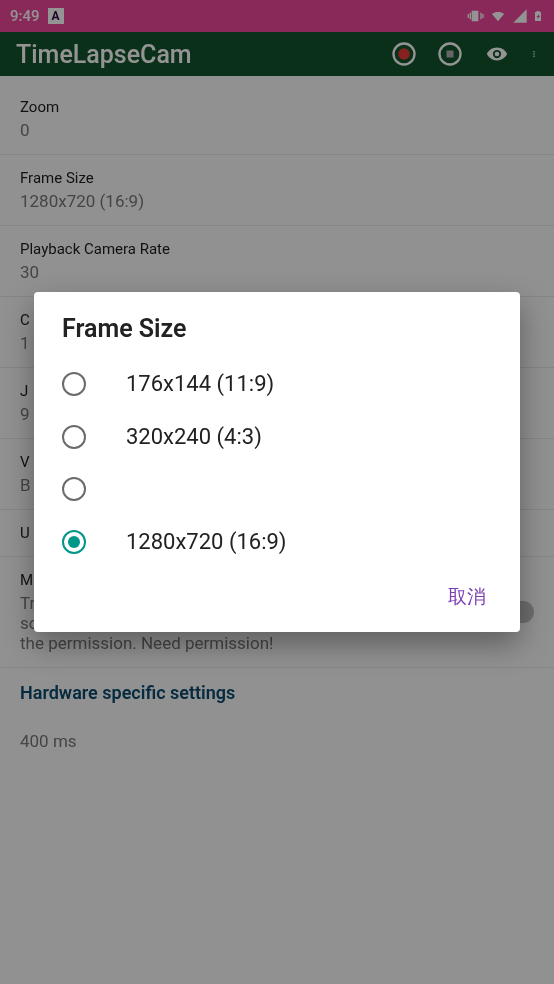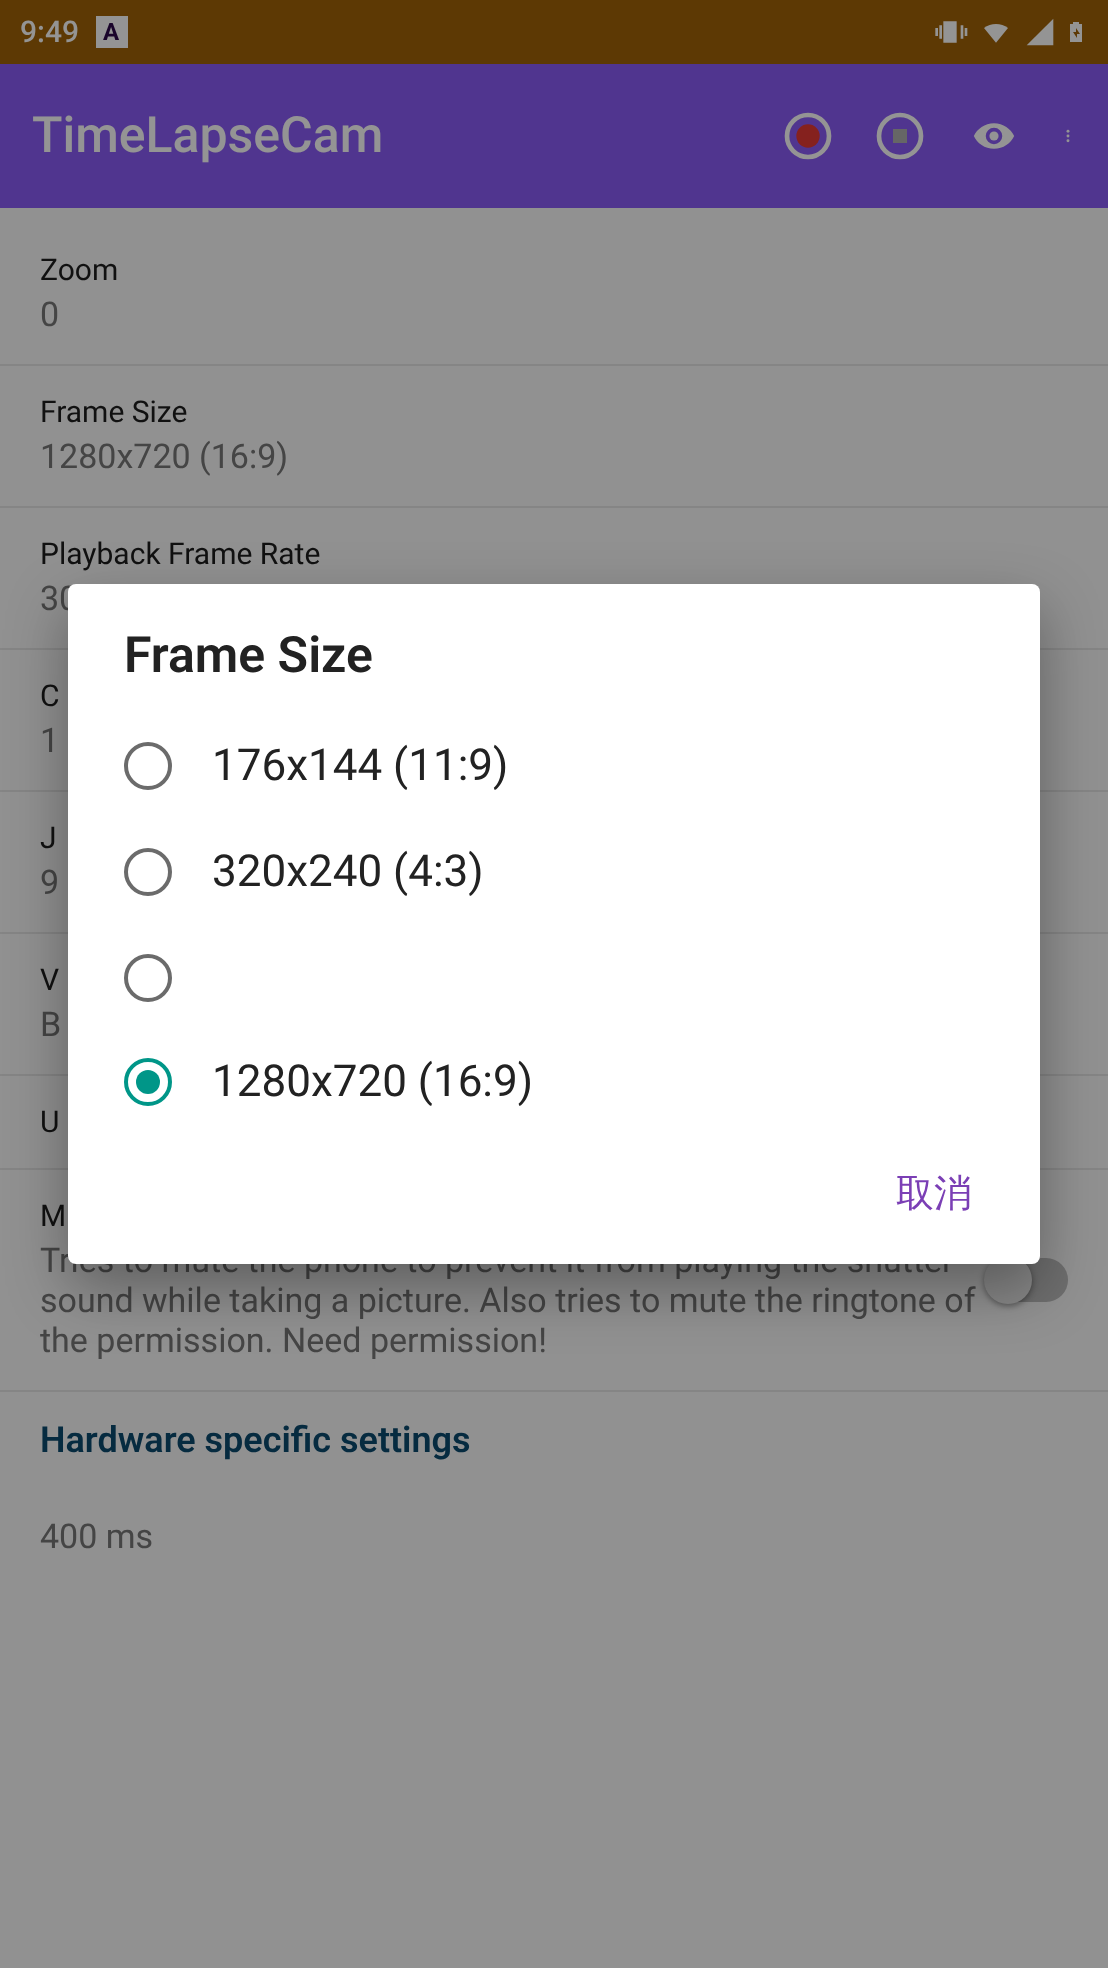--- a/index.html
+++ b/index.html
@@ -2,39 +2,39 @@
 <html><head>
 <meta charset="utf-8">
 <style>
   * { box-sizing: border-box; margin: 0; padding: 0; }
   html, body { width: 554px; height: 984px; overflow: hidden; font-family: Roboto, Arial, sans-serif; }
   body { background: #fafafa; position: relative; }
 
   
   .status-bar {
     height: 32px;
-    background: #a16207;
+    background: #ec4899;
     color: #fff;
     display: flex;
     align-items: center;
     padding: 0 10px;
     font-size: 15px;
     font-weight: 500;
   }
   .status-left { display: flex; align-items: center; gap: 8px; }
   .status-right { margin-left: auto; display: flex; align-items: center; gap: 4px; }
   .status-icon-a {
     width: 16px; height: 16px; background: #fff; color: #2d0a4a;
     font-size: 12px; font-weight: bold; display:flex;align-items:center;justify-content:center;
   }
 
   
   .app-bar {
-    height: 72px;
-    background: #8b5cf6;
+    height: 44px;
+    background: #14532d;
     display: flex;
     align-items: center;
     padding: 0 16px;
     gap: 18px;
   }
   .app-title {
     color: #fff;
     font-size: 25px;
     font-weight: 500;
     flex: 1;
@@ -77,23 +77,23 @@
     padding-bottom: 8px;
   }
   .dialog-title {
     font-size: 25px;
     font-weight: 600;
     color: #222;
     padding: 22px 28px 14px 28px;
   }
   .radio-item {
     display: flex;
-    align-items: flex-start;
+    align-items: center;
     padding: 14px 28px;
-    gap: 20px;
+    gap: 40px;
   }
   .radio {
     width: 24px; height: 24px;
     border: 2.4px solid #6b6b6b;
     border-radius: 50%;
     display:flex;align-items:center;justify-content:center;
     flex-shrink:0;
   }
   .radio.checked { border-color: #009688; }
   .radio.checked::after {
@@ -189,21 +189,21 @@
 <div class="settings">
   <div class="setting-item">
     <div class="setting-title">Zoom</div>
     <div class="setting-sub">0</div>
   </div>
   <div class="setting-item">
     <div class="setting-title">Frame Size</div>
     <div class="setting-sub">1280x720 (16:9)</div>
   </div>
   <div class="setting-item">
-    <div class="setting-title">Playback Frame Rate</div>
+    <div class="setting-title">Playback Camera Rate</div>
     <div class="setting-sub">30</div>
   </div>
   <div class="setting-item">
     <div class="setting-title">C</div>
     <div class="setting-sub">1</div>
   </div>
   <div class="setting-item">
     <div class="setting-title">J</div>
     <div class="setting-sub">9</div>
   </div>

